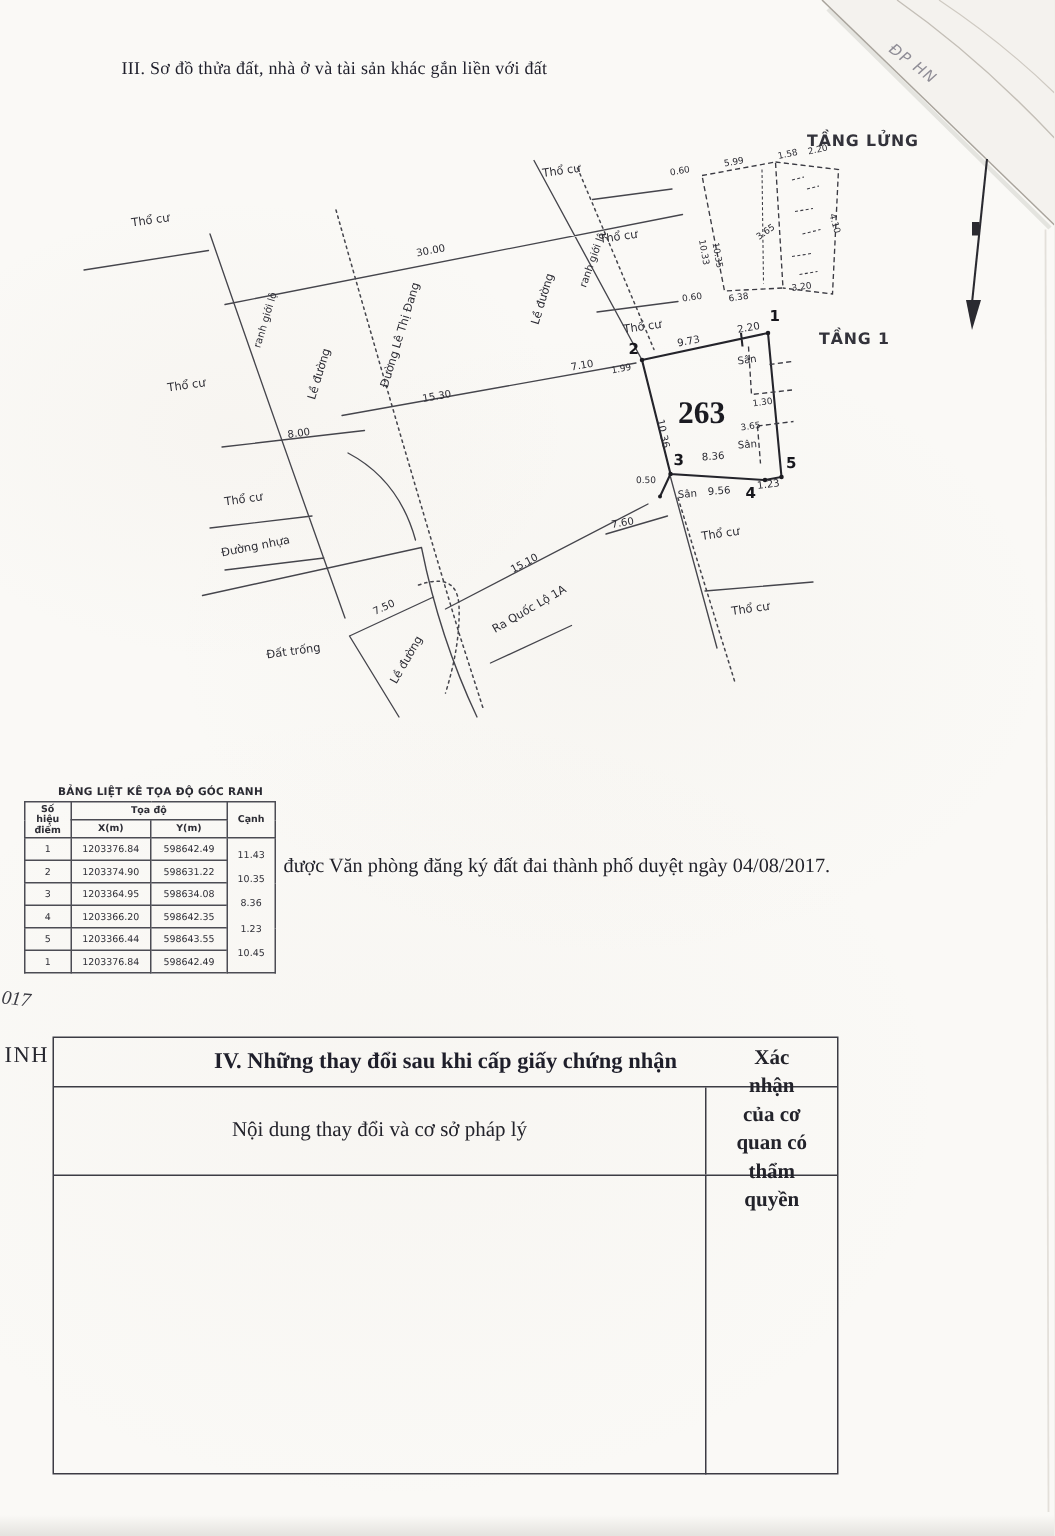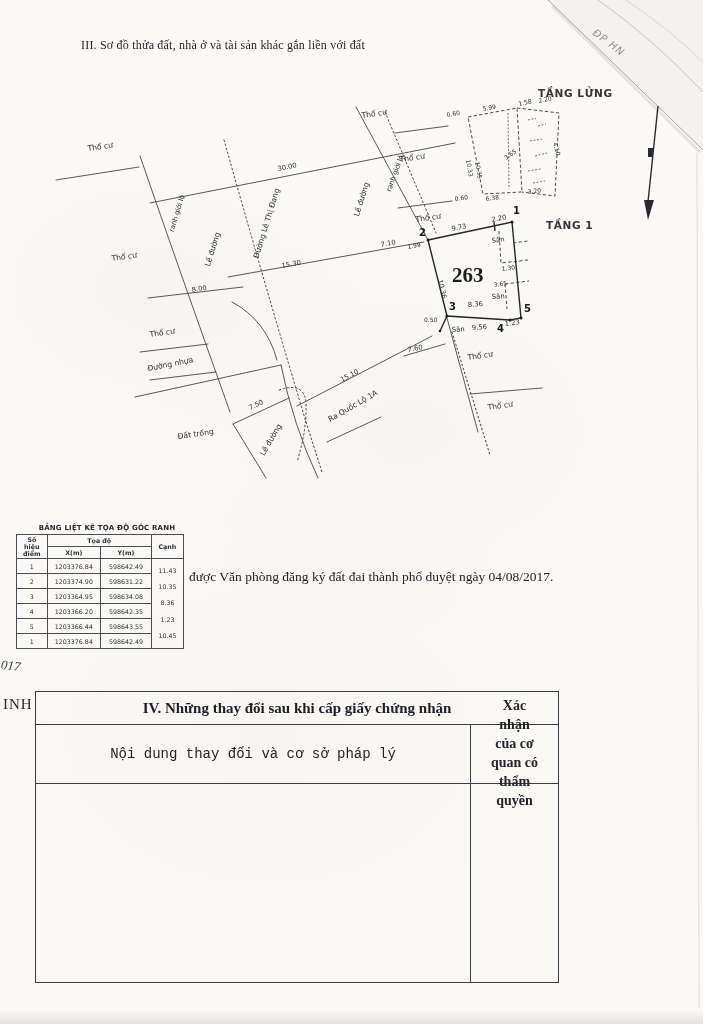--- a/index.html
+++ b/index.html
@@ -43,21 +43,21 @@
   table.ctab th, table.ctab td{border:0.8px solid #4c4c54;padding:1px 2px;text-align:center;font-weight:normal;}
   table.ctab thead th{font-weight:bold;}
   table.ctab td.num{height:12px;}
   td.edgecell{vertical-align:middle;padding:0;}
   .edgecol{display:flex;flex-direction:column;justify-content:space-between;height:72px;padding:5px 0;}
   .edgecol div{line-height:1;}
   .note{position:absolute;left:189px;top:566px;width:440px;z-index:2;font-size:13.5px;line-height:1.65;color:#22222a;}
   .s4{position:absolute;left:35px;top:663px;width:524px;height:292px;z-index:2;border:1.3px solid #3c3c44;box-sizing:border-box;background:rgba(255,255,255,0.0);margin-top:28px;}
   .s4 .s4title{height:32px;display:flex;align-items:center;justify-content:center;font-size:15px;font-weight:bold;color:#1e1e2a;border-bottom:1.1px solid #3c3c44;}
   .s4 .s4head{display:flex;height:58px;border-bottom:1.1px solid #3c3c44;}
-  .s4 .s4head .l{width:435px;border-right:1.1px solid #3c3c44;display:flex;align-items:center;justify-content:center;font-size:14px;box-sizing:border-box;font-family:Liberation Mono, monospace;}
+  .s4 .s4head .l{width:435px;border-right:1.1px solid #3c3c44;display:flex;align-items:center;justify-content:center;font-size:14px;box-sizing:border-box;}
   .s4 .s4head .r{flex:1;display:flex;align-items:center;justify-content:center;text-align:center;font-size:14px;padding:0 18px;line-height:1.35;font-weight:bold;}
   .s4 .s4body{display:flex;height:199px;}
   .s4 .s4body .l{width:435px;border-right:1.1px solid #3c3c44;box-sizing:border-box;}
   .s4 .s4body .r{flex:1;}
   .frag1{position:absolute;left:1px;top:658px;z-index:2;font-size:13px;font-style:italic;color:#3a3a42;transform:rotate(7deg);}
   .frag2{position:absolute;left:3px;top:696px;z-index:2;font-size:15px;font-weight:normal;color:#26262e;letter-spacing:1px;}
 </style>
 </head>
 <body>
 

